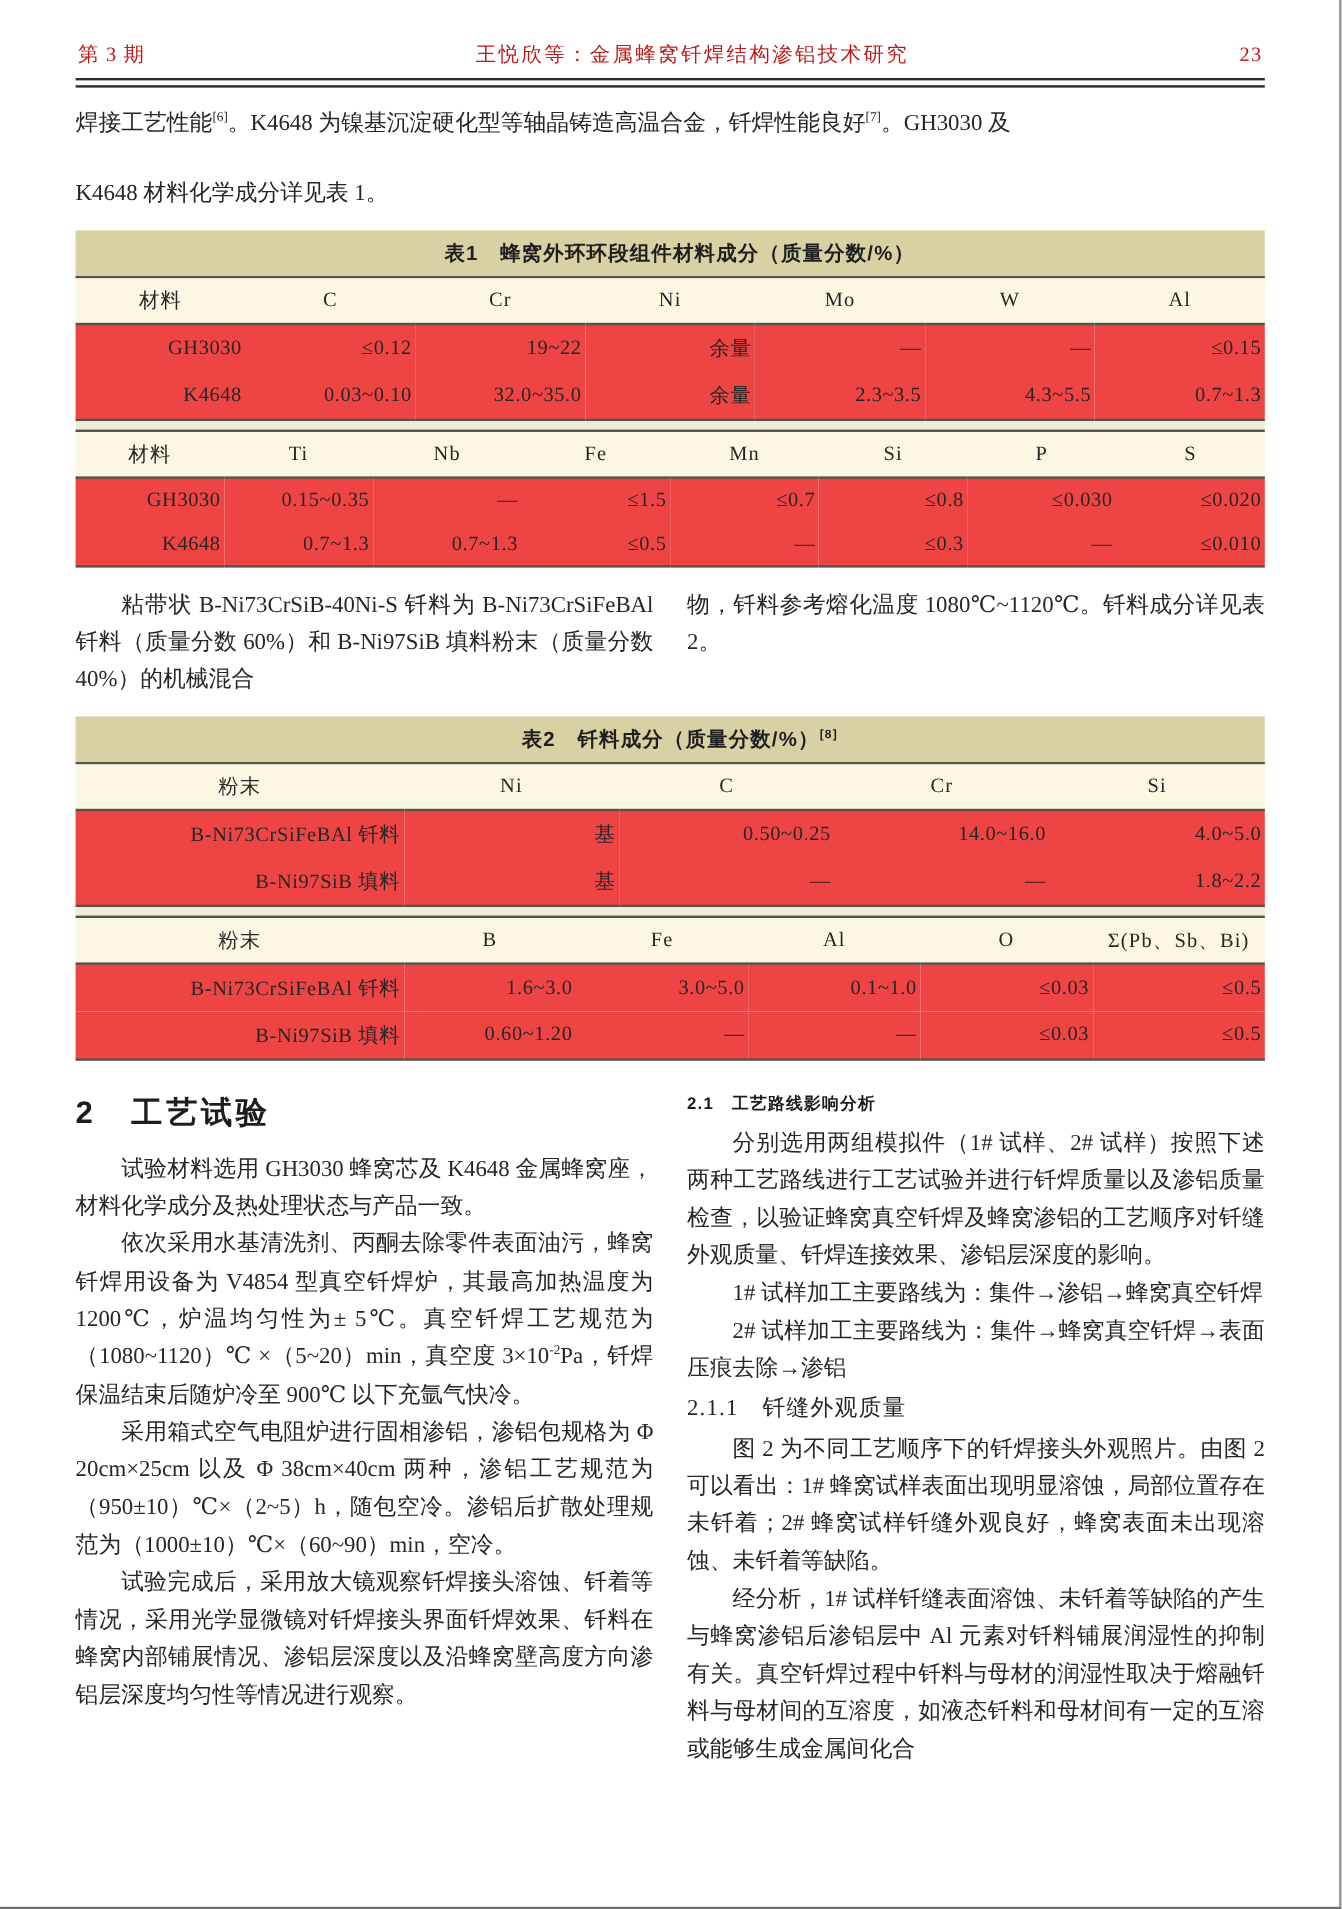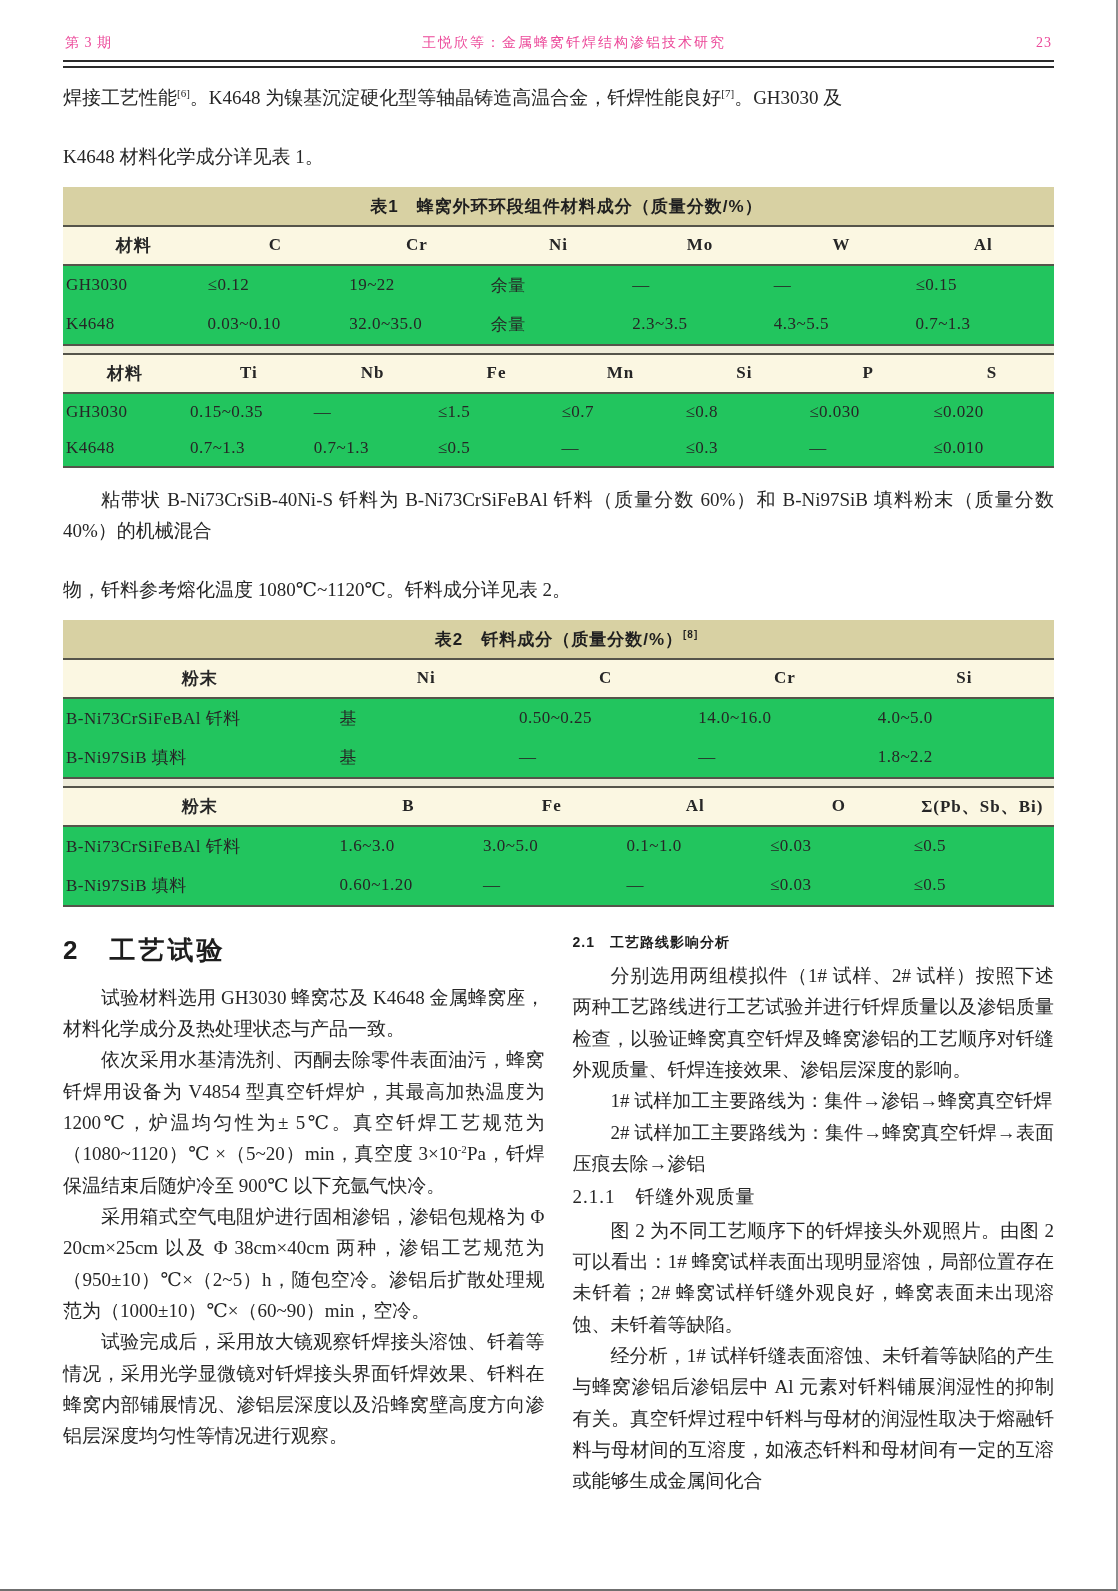--- a/index.html
+++ b/index.html
@@ -8,49 +8,49 @@
     background:#ffffff;position:relative;overflow:hidden;
     padding:34px 62px 0 63px;
     border-right:2px solid #8f8f8f;
     border-bottom:2px solid #6f6f6f;
     font-family:"Liberation Serif","DejaVu Serif",serif;
     color:#262626;
   }
   
   .page-header{
     display:flex;justify-content:space-between;align-items:baseline;
-    font-size:14px;letter-spacing:1px;padding:0 2px 8px 2px;color:#ec4899;
+    font-size:17px;letter-spacing:1px;padding:0 2px 8px 2px;color:#b91c1c;
   }
   .page-header .running-title{letter-spacing:2px;}
   .double-rule{height:4px;border-top:2px solid #2b2b2b;border-bottom:2px solid #2b2b2b;}
   
   .two-col{display:flex;gap:28px;}
   .two-col .col{flex:1;min-width:0;}
   .body-text{font-size:19px;line-height:1.65;text-align:justify;}
   .para{margin:0;text-indent:2em;}
   .para.no-indent{text-indent:0;}
   sup.ref{font-size:11px;vertical-align:super;line-height:0;}
   .intro-row{margin-top:14px;flex-direction:column;}
-  .mid-row{margin-top:16px;flex-direction:column;}
+  .mid-row{margin-top:16px;}
   .bottom-row{margin-top:20px;}
   
   .table-block{margin-top:14px;}
   .table-title{
     background:#d8d1a3;border-bottom:2px solid #55544a;
     text-align:center;font-family:"Liberation Sans","DejaVu Sans",sans-serif;
     font-weight:bold;font-size:17px;padding:8px 0 7px 16px;color:#1f1f1f;letter-spacing:1px;
   }
   .table-title sup{font-size:10px;font-weight:bold;}
   table.part{width:100%;border-collapse:collapse;table-layout:fixed;border-bottom:2px solid #55544a;}
   table.part th{
-    background:#fbf7e2;font-weight:bold;font-size:17px;padding:7px 3px;
+    background:#fbf7e2;font-weight:normal;font-size:17px;padding:7px 3px;
     border-bottom:2px solid #55544a;text-align:center;letter-spacing:1px;margin-top:43px;
   }
   table.part td{
-    background:#22c55e;font-size:17px;padding:8px 3px;text-align:left;letter-spacing:0.5px;
+    background:#ef4444;font-size:17px;padding:8px 3px;text-align:right;letter-spacing:0.5px;
   }
   table.wide-first th:first-child,table.wide-first td:first-child{width:27%;}
   .table-gap{height:7px;background:#efecd9;border-bottom:2px solid #55544a;}
   
   .h-section{
     font-family:"Liberation Sans","DejaVu Sans",sans-serif;font-weight:bold;
     font-size:26px;margin:2px 0 10px 0;letter-spacing:3px;color:#1d1d1d;
   }
   .h-sub{
     font-family:"Liberation Sans","DejaVu Sans",sans-serif;font-weight:bold;

